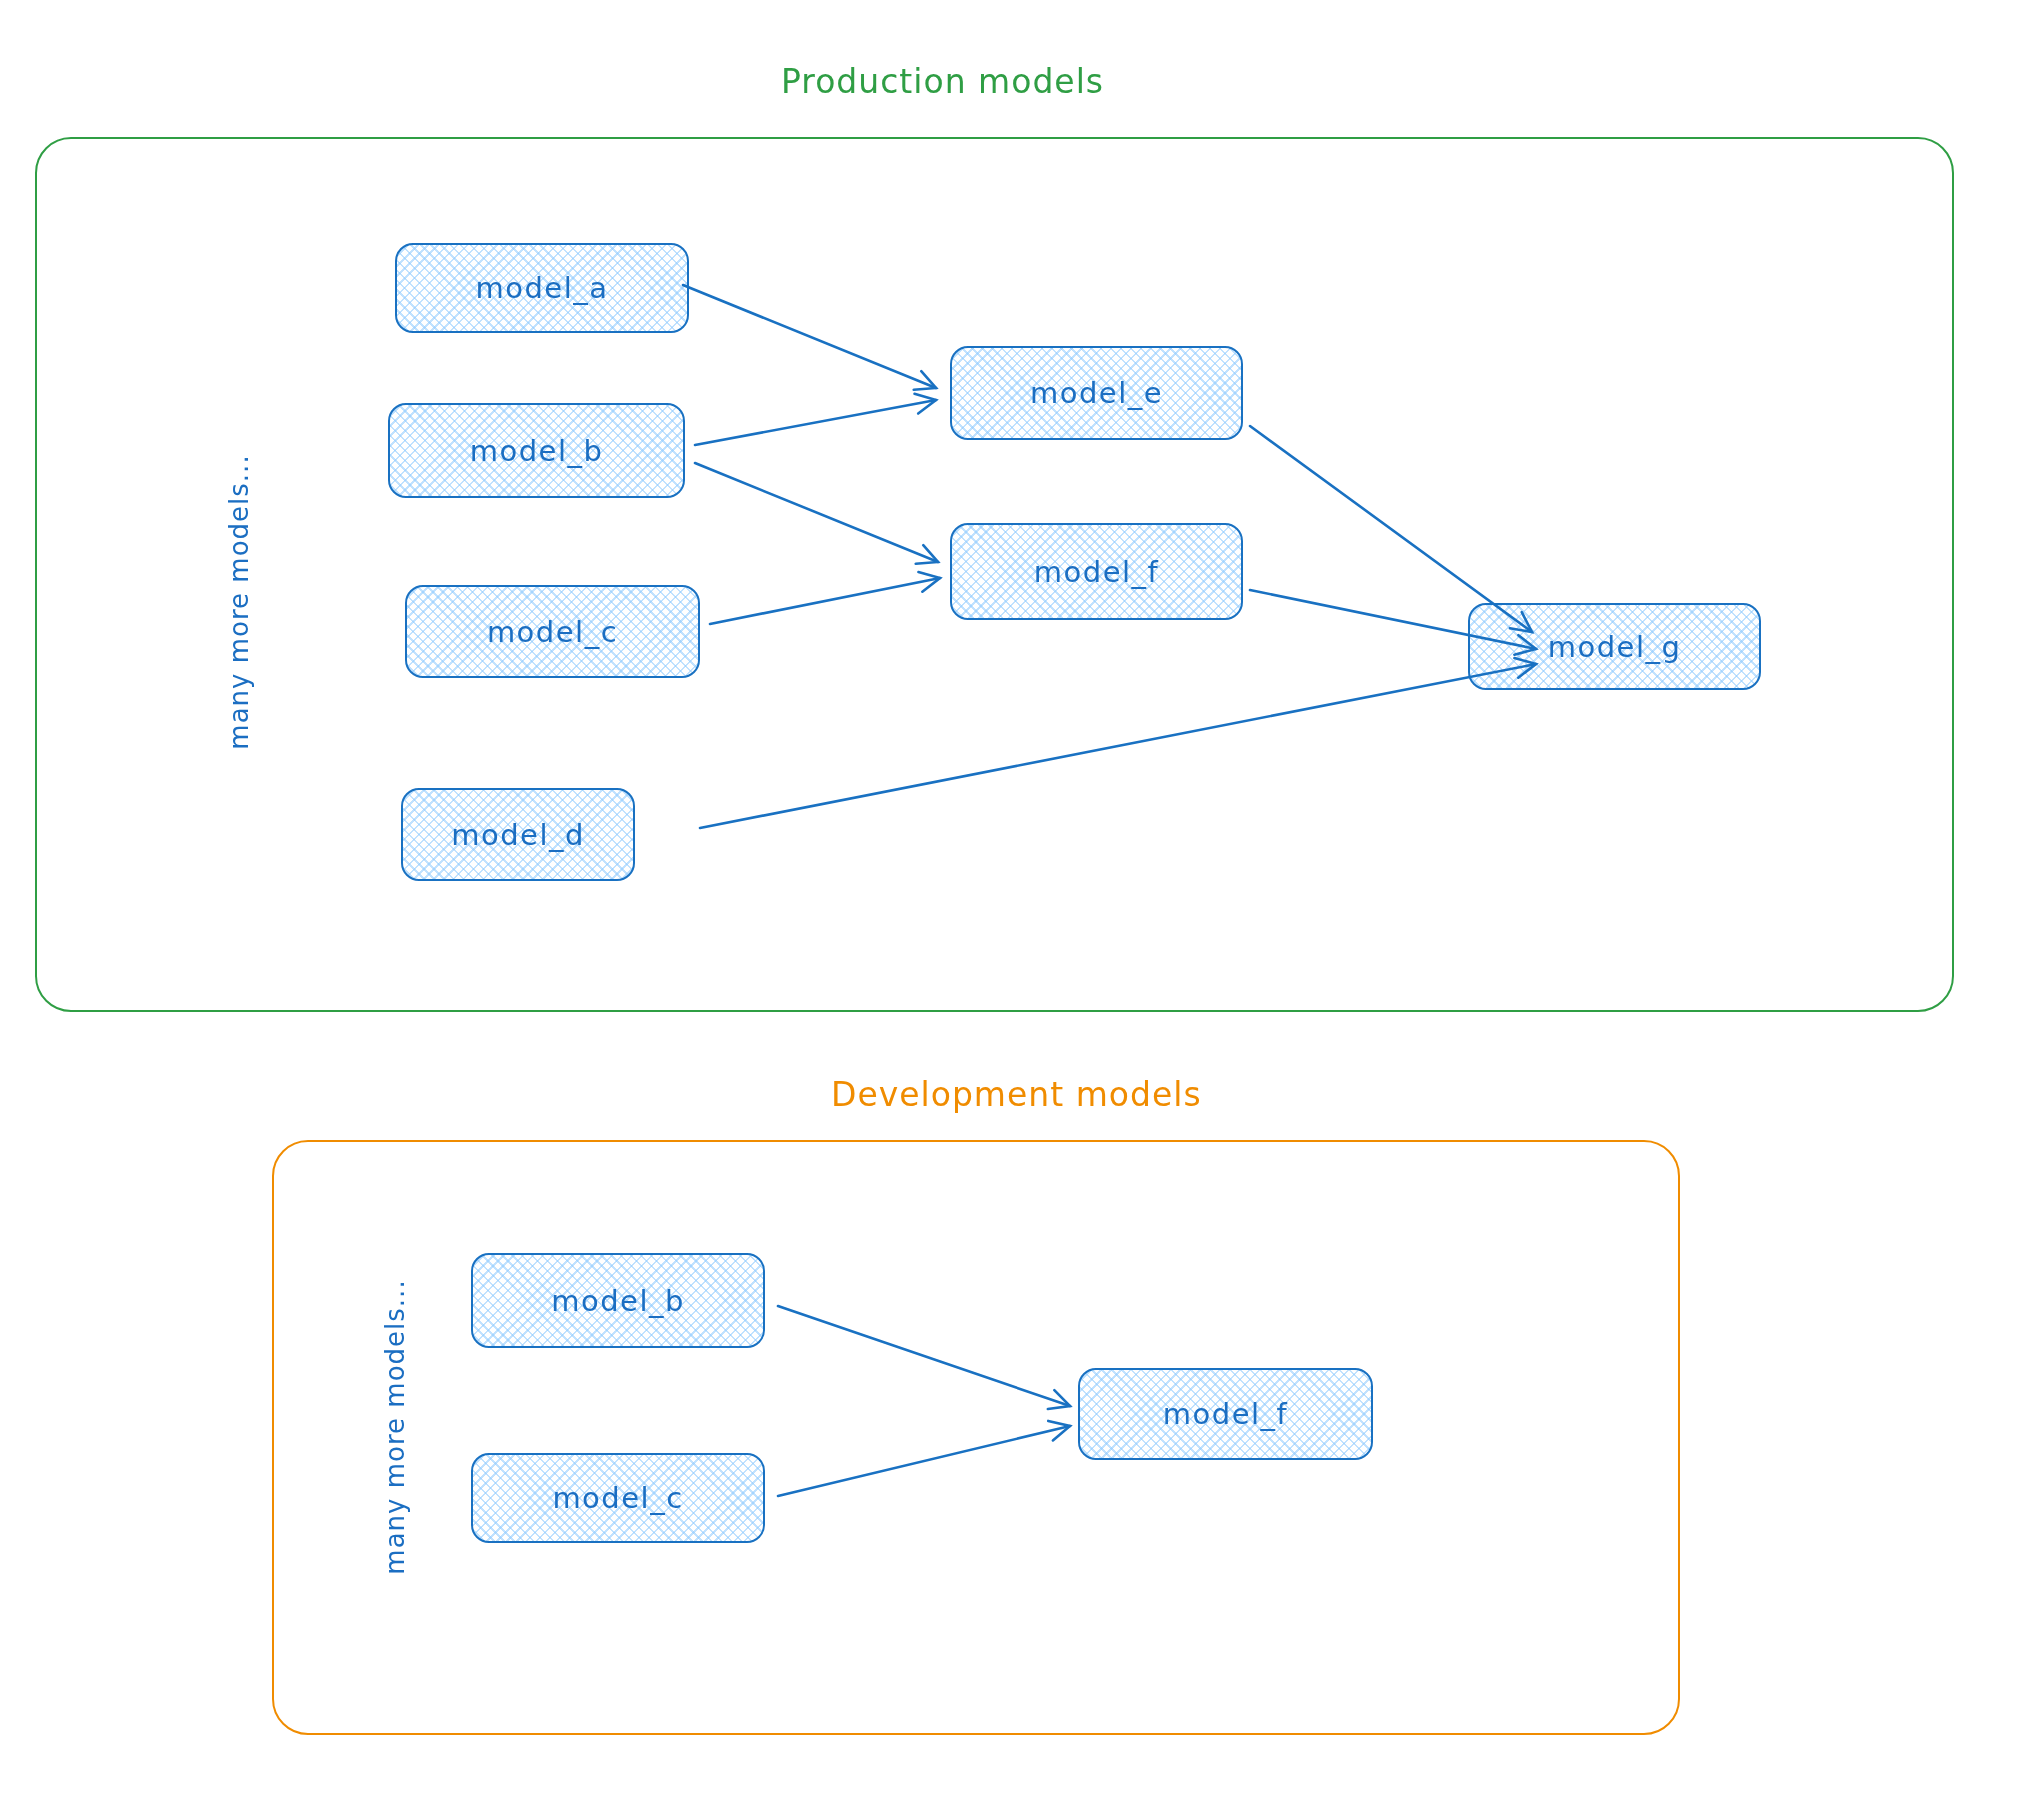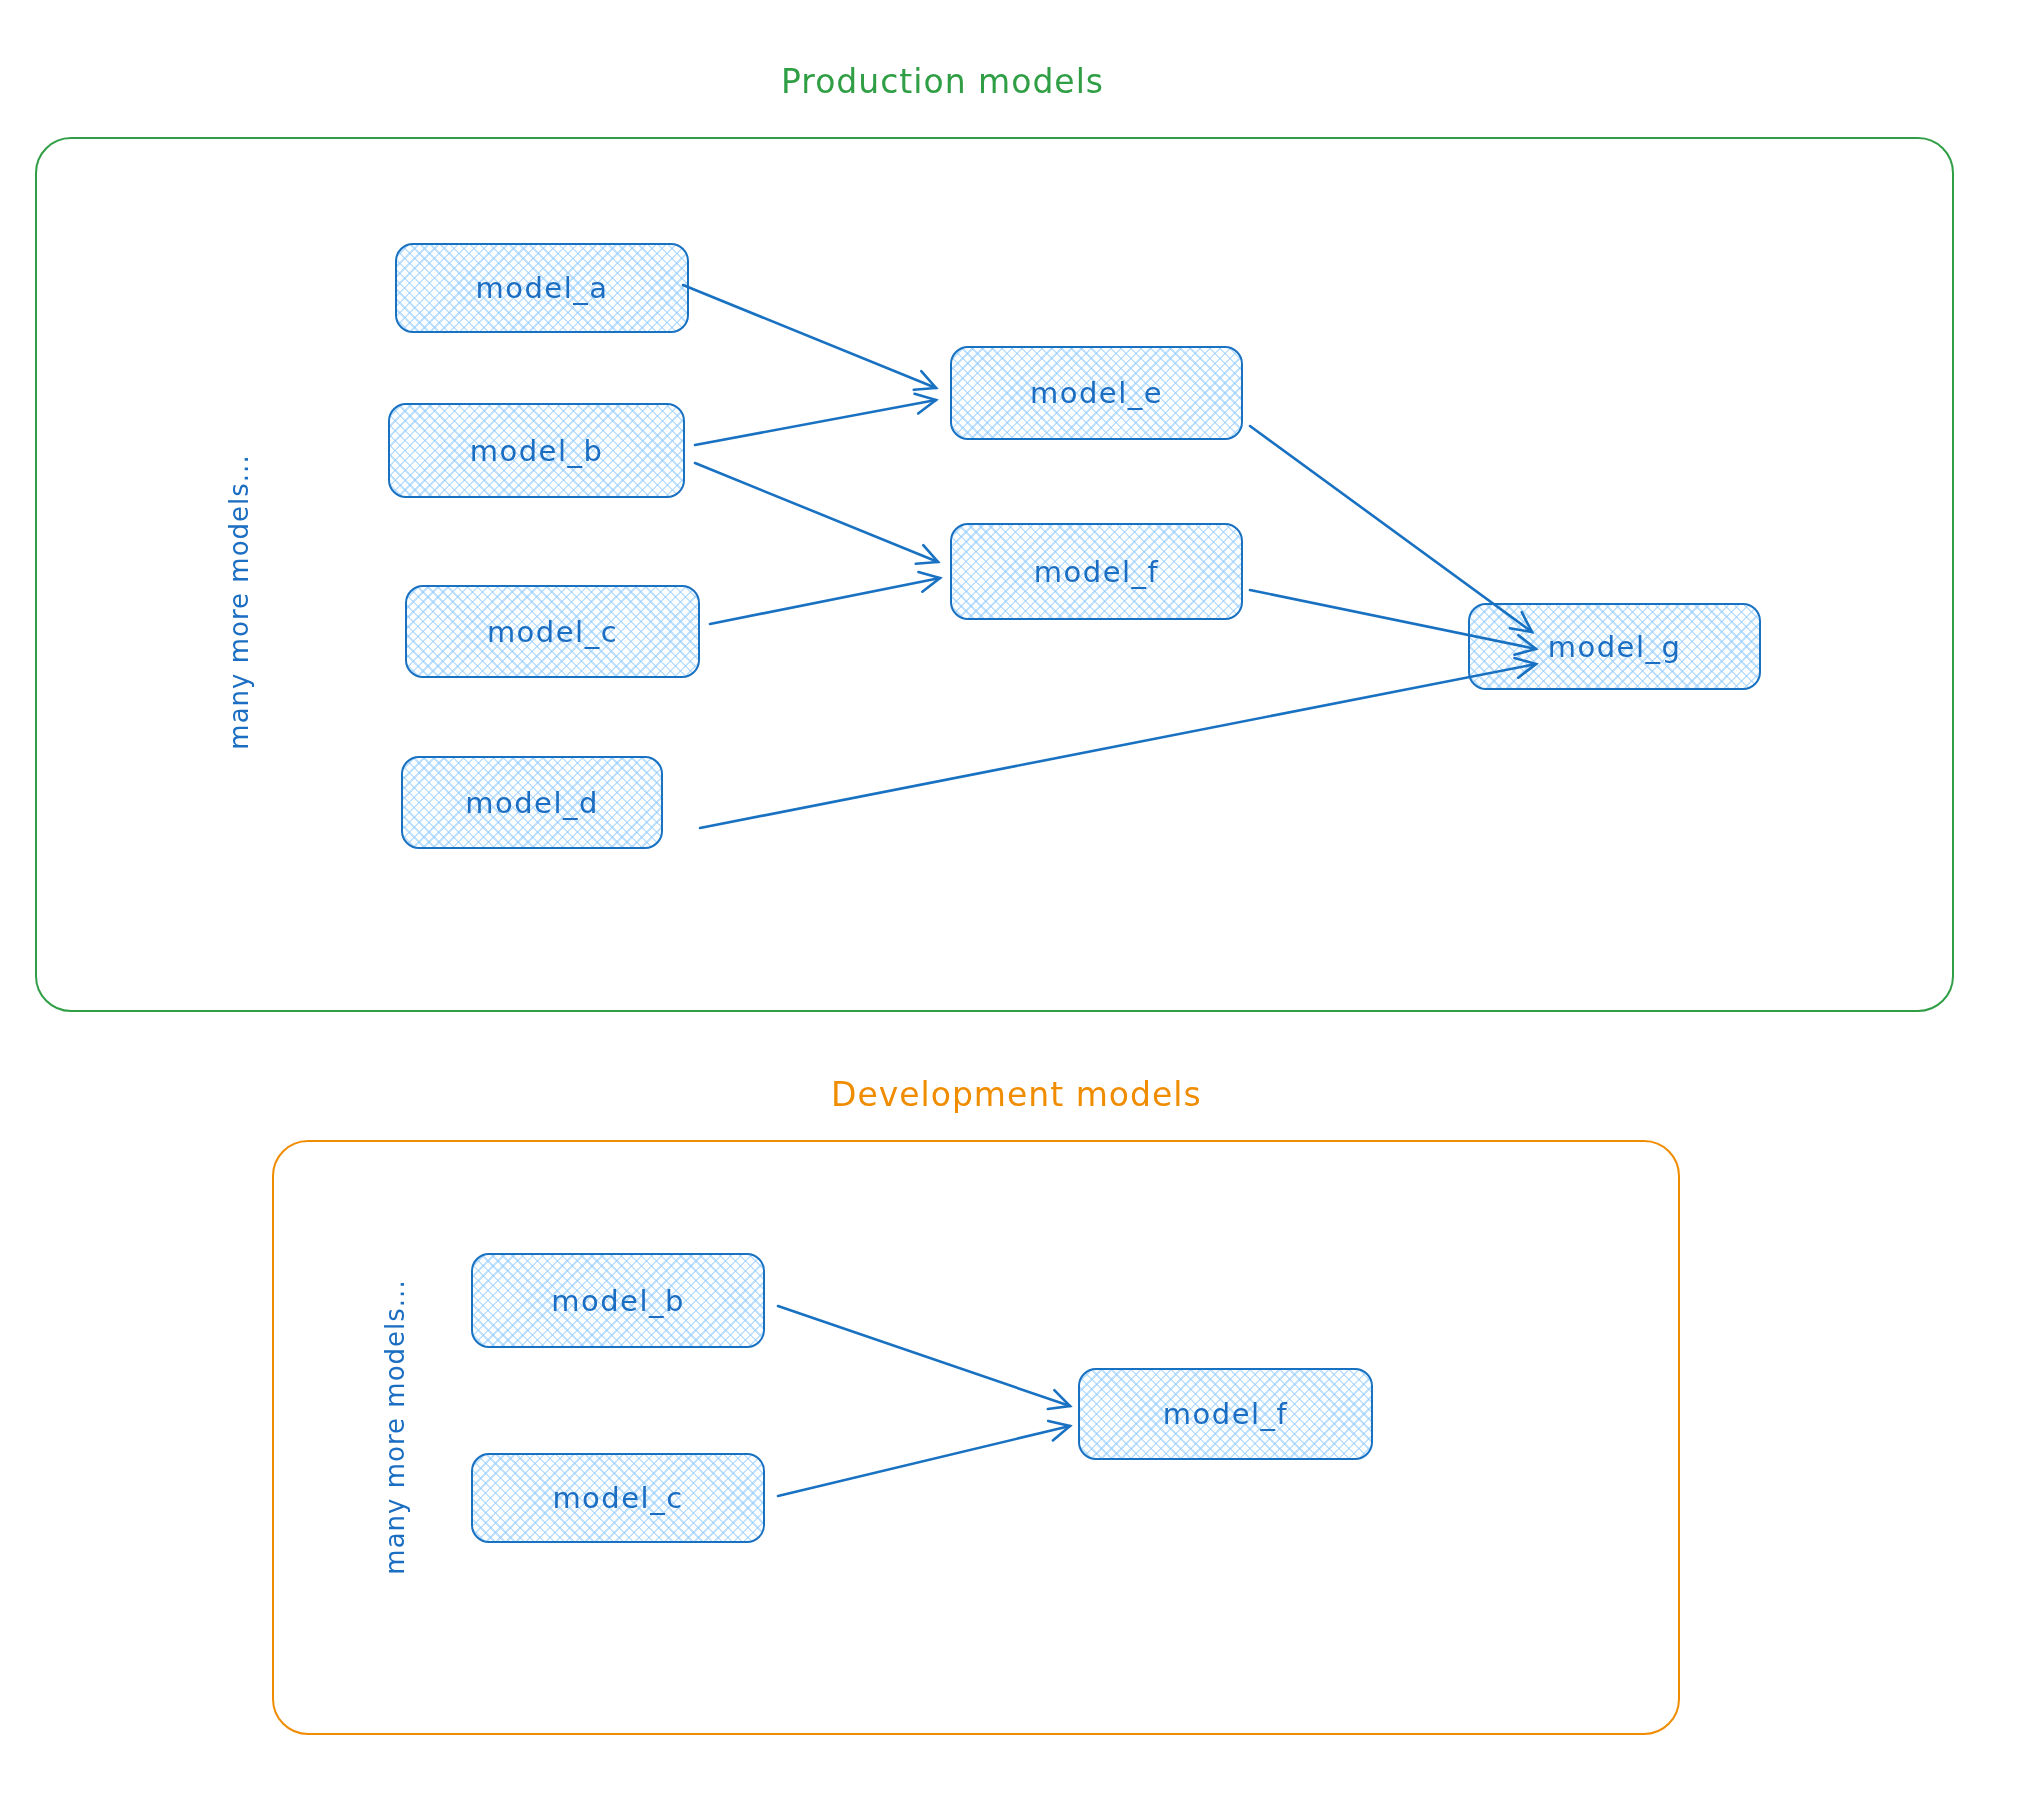--- a/index.html
+++ b/index.html
@@ -87,21 +87,21 @@
 </div>
 
 <div class="node" style="left:388px; top:403px; width:297px; height:95px;">
   <span class="node-label">model_b</span>
 </div>
 
 <div class="node" style="left:405px; top:585px; width:295px; height:93px;">
   <span class="node-label">model_c</span>
 </div>
 
-<div class="node" style="left:401px; top:756px; width:262px; height:93px;">
+<div class="node" style="left:401px; top:788px; width:234px; height:93px;">
   <span class="node-label">model_d</span>
 </div>
 
 <div class="node" style="left:950px; top:346px; width:293px; height:94px;">
   <span class="node-label">model_e</span>
 </div>
 
 <div class="node" style="left:950px; top:523px; width:293px; height:97px;">
   <span class="node-label">model_f</span>
 </div>

